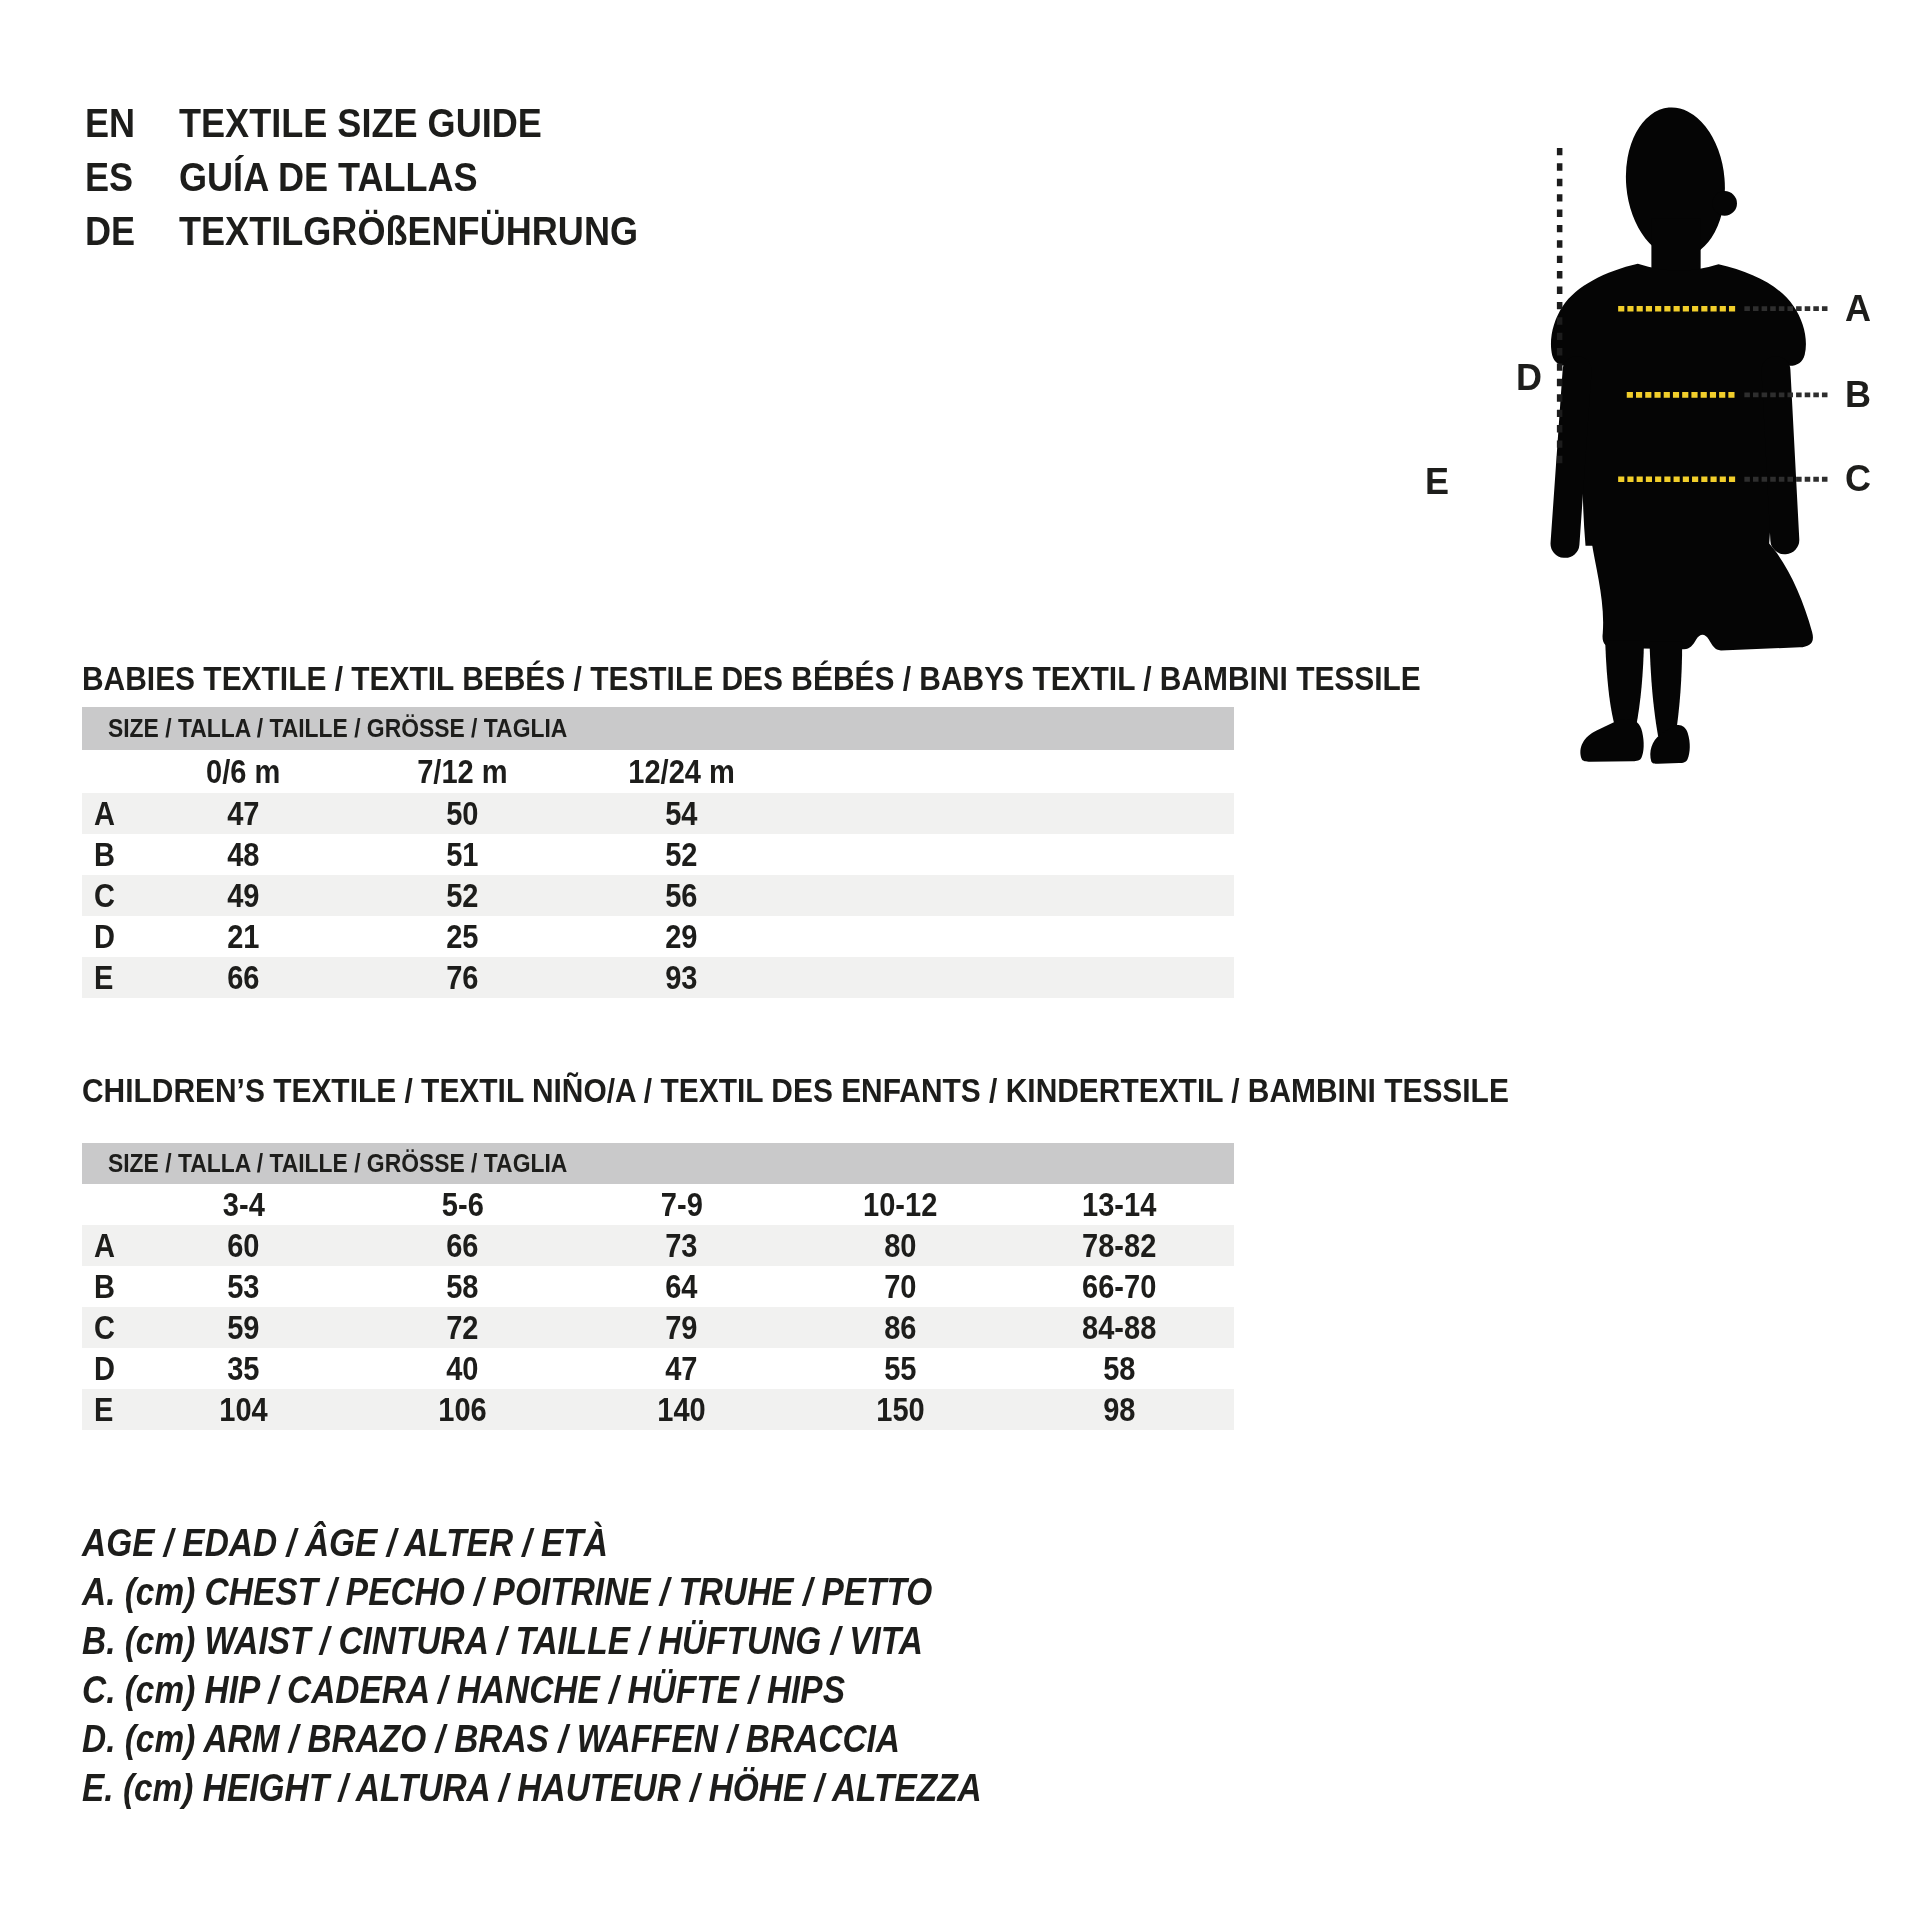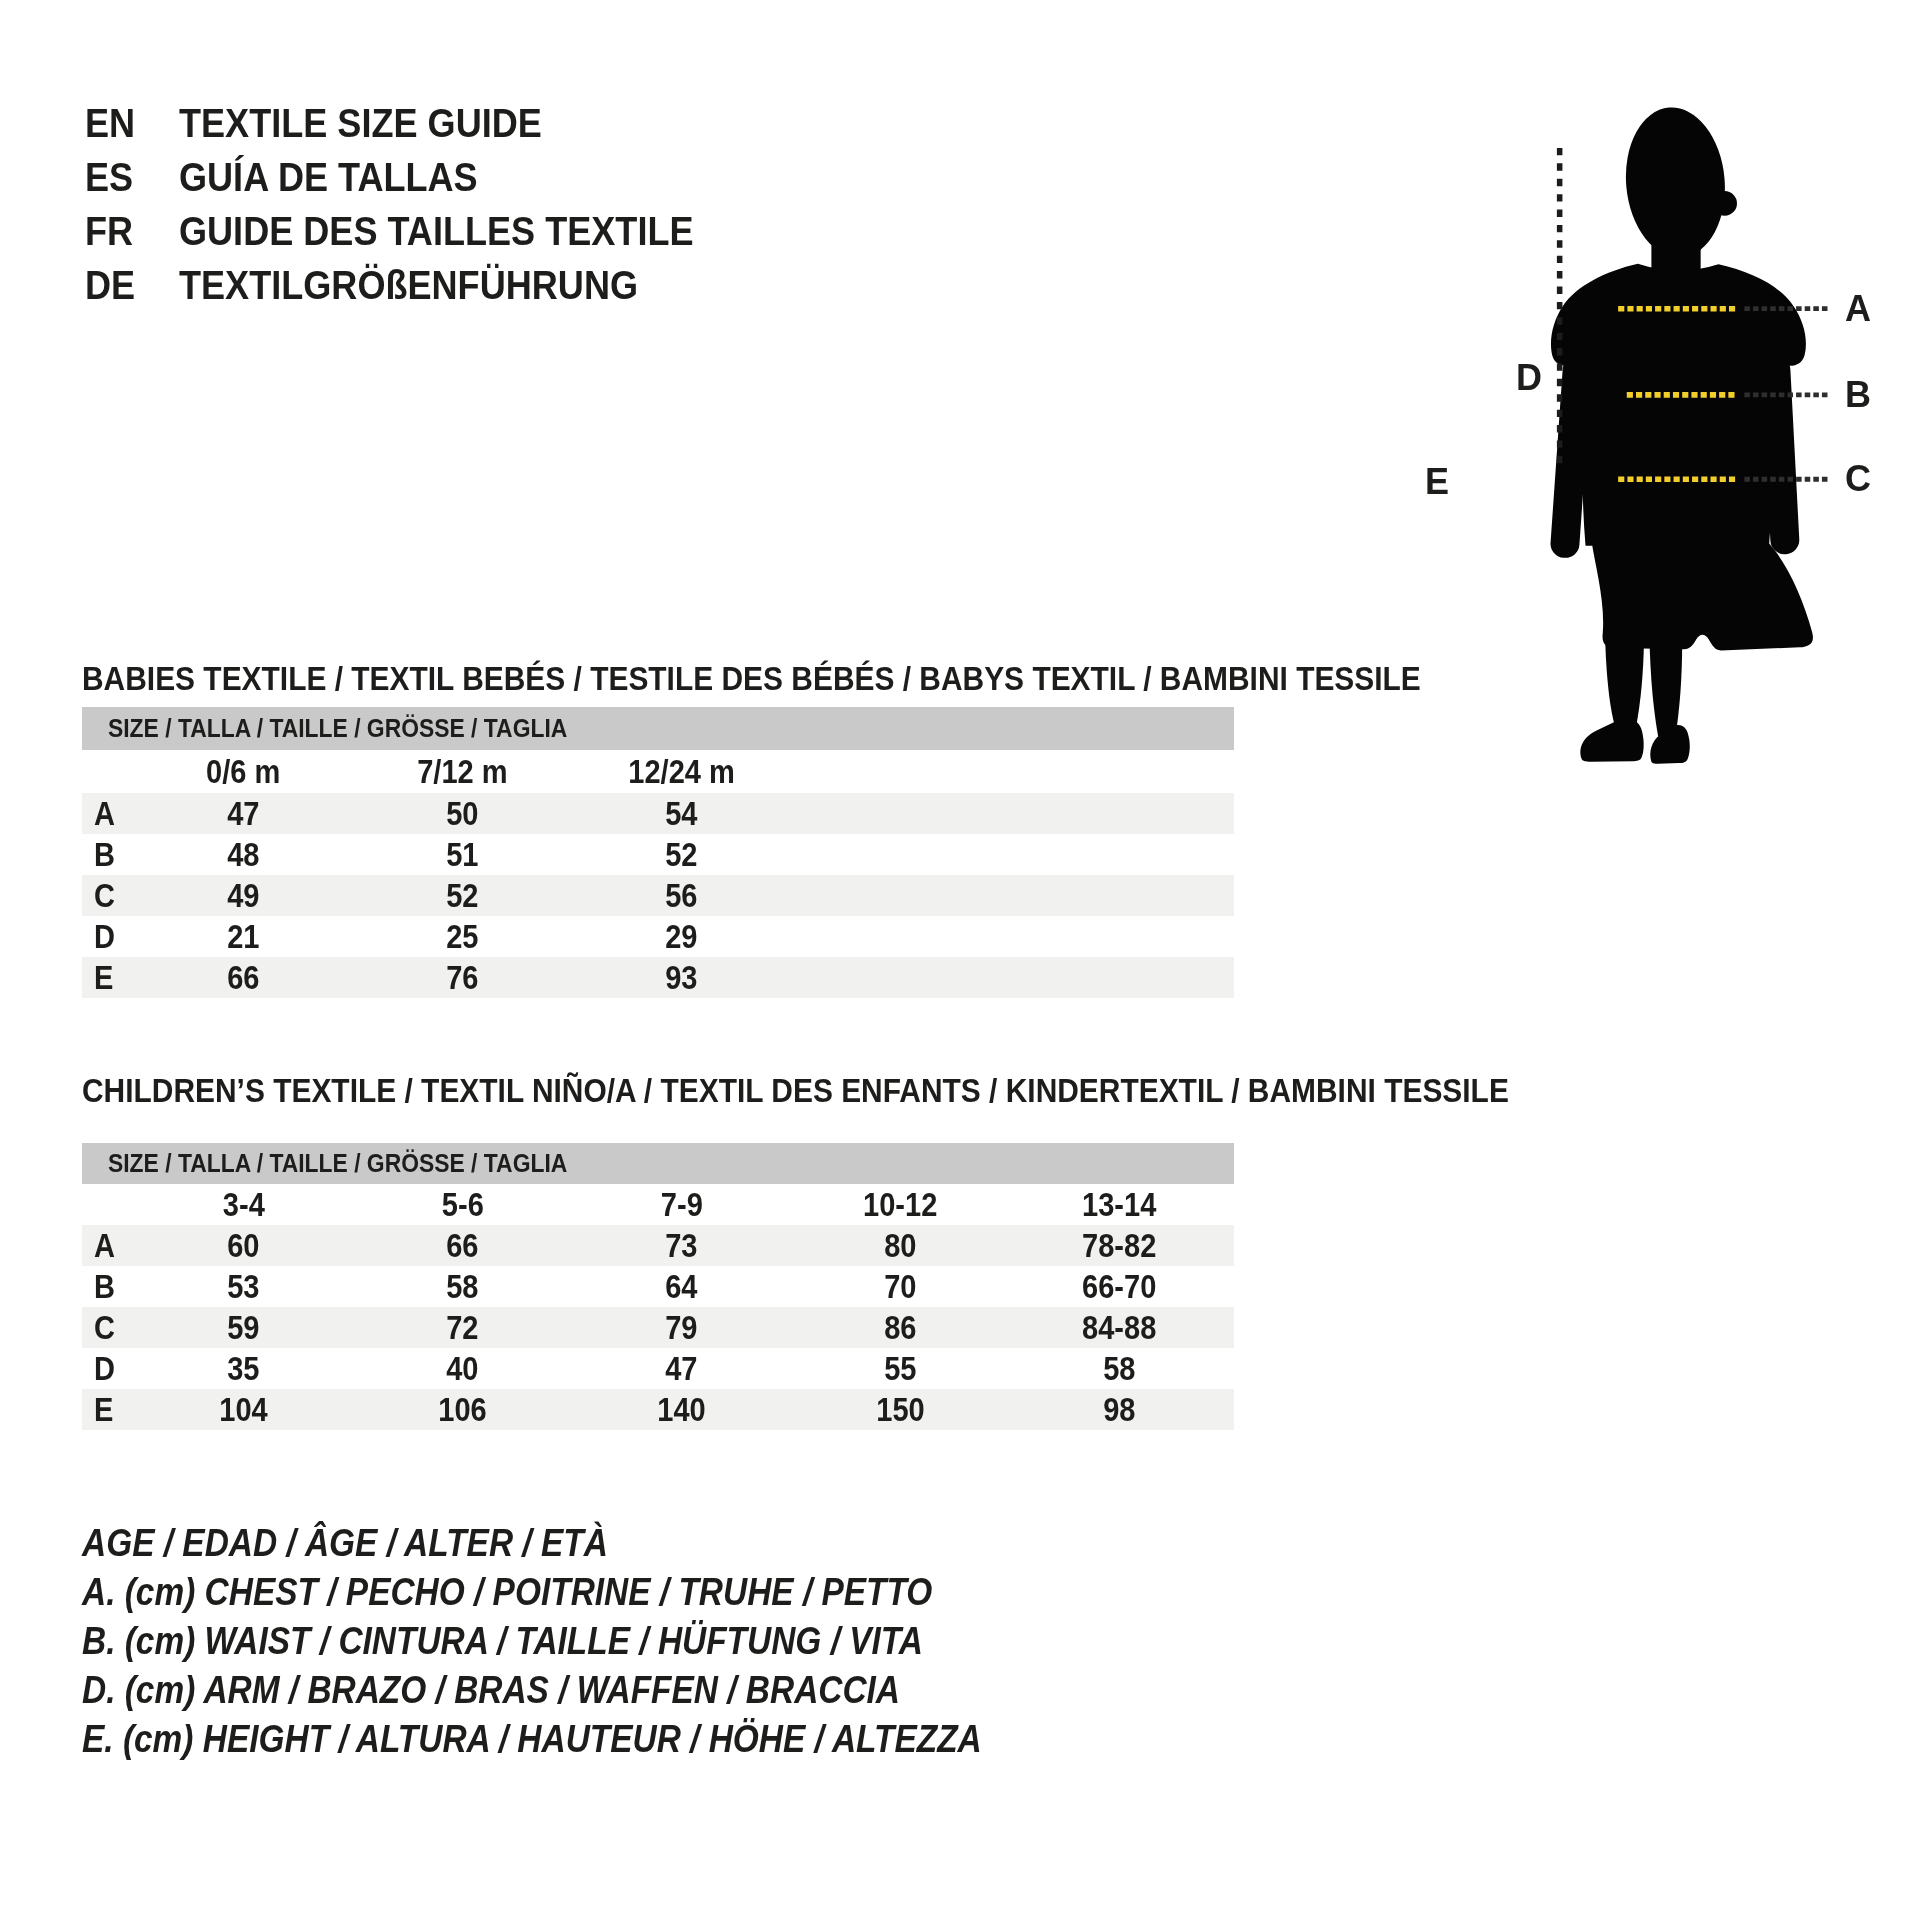--- a/index.html
+++ b/index.html
@@ -50,24 +50,20 @@
 <div class="page">
 
   <div class="lang">
     <div class="lang-row">
       <span class="lang-code"><span class="cn">EN</span></span>
       <span class="cn">TEXTILE SIZE GUIDE</span>
     </div>
     <div class="lang-row">
       <span class="lang-code"><span class="cn">ES</span></span>
       <span class="cn">GUÍA DE TALLAS</span>
-    </div>
-    <div class="lang-row">
-      <span class="lang-code"><span class="cn">FR</span></span>
-      <span class="cn">GUIDE DES TAILLES TEXTILE</span>
     </div>
     <div class="lang-row">
       <span class="lang-code"><span class="cn">DE</span></span>
       <span class="cn">TEXTILGRÖßENFÜHRUNG</span>
     </div>
   </div>
 
   <svg class="fig-svg" viewBox="2400 120 726 1200">
     <g fill="#050505" stroke="none">
       <ellipse cx="2706" cy="296" rx="80" ry="122" transform="rotate(-5 2706 296)"></ellipse>
@@ -228,20 +224,23 @@
     <div class="legend-row">
         <span class="cn">AGE / EDAD / ÂGE / ALTER / ETÀ</span>
       </div>
     <div class="legend-row">
         <span class="cn">A. (cm) CHEST / PECHO / POITRINE / TRUHE / PETTO</span>
       </div>
     <div class="legend-row">
         <span class="cn">B. (cm) WAIST / CINTURA / TAILLE / HÜFTUNG / VITA</span>
       </div>
     <div class="legend-row">
+        <span class="cn">C. (cm) HIP / CADERA / HANCHE / HÜFTE / HIPS</span>
+      </div>
+    <div class="legend-row">
         <span class="cn">D. (cm) ARM / BRAZO / BRAS / WAFFEN / BRACCIA</span>
       </div>
     <div class="legend-row">
         <span class="cn">E. (cm) HEIGHT / ALTURA / HAUTEUR / HÖHE / ALTEZZA</span>
       </div>
   </div>
 
 </div>
 
 

